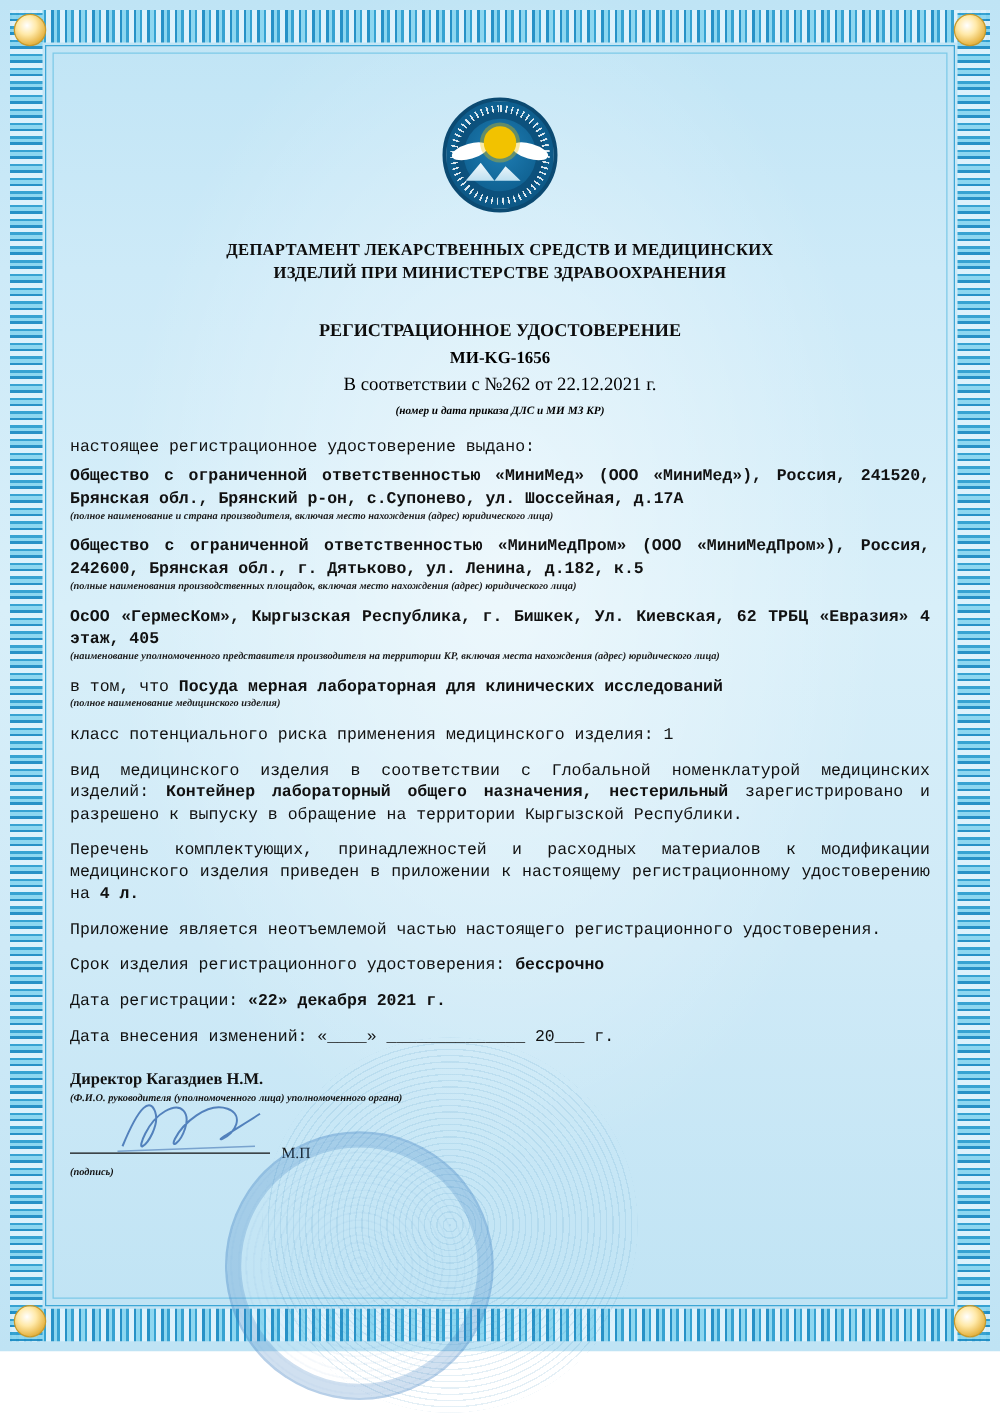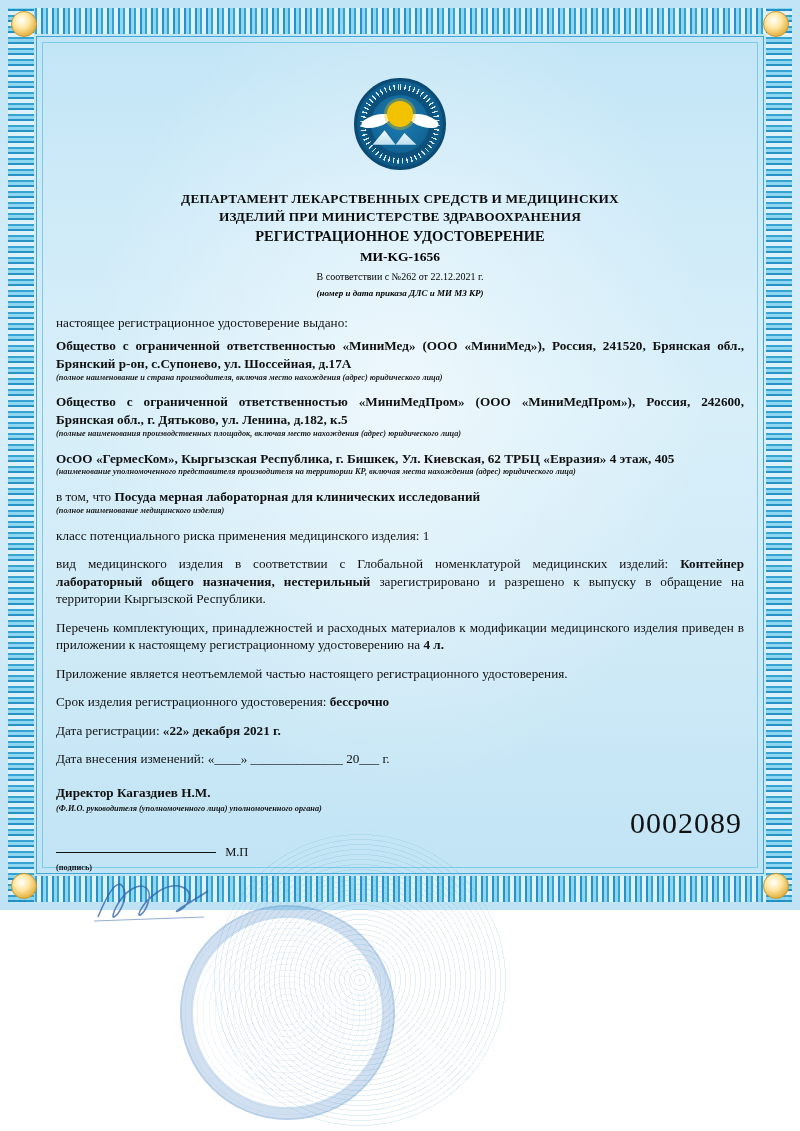--- a/index.html
+++ b/index.html
@@ -6,21 +6,21 @@
   html, body { margin:0; padding:0; }
   body {
     width: 800px; height: 1131px;
     font-family: "Liberation Serif", serif;
     background: #ffffff;
     overflow: hidden;
   }
 
   #certificate {
     position: relative;
-    width: 800px; height: 910px;
+    width: 800px; height: 1081px;
     background:
       radial-gradient(ellipse at 50% 42%, rgba(255,255,255,0.55) 0%, rgba(255,255,255,0.0) 55%),
       linear-gradient(180deg, #bfe4f5 0%, #cdeaf8 20%, #d8eff9 45%, #cfeaf7 70%, #bfe3f4 100%);
   }
   .band {
     position:absolute;
     background:
       repeating-linear-gradient(90deg,
         #1f8dc4 0 2px, #8ad6f0 2px 5px, #2f9fd0 5px 7px, #ddf2fc 7px 11px);
     opacity:.95;
@@ -101,44 +101,44 @@
     -webkit-mask: radial-gradient(circle, transparent 60%, #000 61%, #000 74%, transparent 75%);
             mask: radial-gradient(circle, transparent 60%, #000 61%, #000 74%, transparent 75%);
   }
 
   
   .org-title {
     text-align:center; font-weight:bold; font-size:13.3px; line-height:1.35;
     letter-spacing:.2px; margin-top:16px; color:#0d0d0d;
   }
   .doc-title {
-    text-align:center; font-weight:bold; font-size:14.5px; margin-top:2px; color:#0d0d0d;
+    text-align:center; font-weight:bold; font-size:14.5px; margin-top:30px; color:#0d0d0d;
   }
   .doc-number { text-align:center; font-weight:bold; font-size:13.5px; margin-top:4px; }
-  .order-line { text-align:center; font-size:10px; margin-top:6px; }
+  .order-line { text-align:center; font-size:15px; margin-top:6px; }
   .order-caption { text-align:center; font-size:9px; font-style:italic; font-weight:bold; margin-top:6px; }
 
   .body { margin-top:16px; font-size:13.2px; line-height:1.33; color:#111; }
-  .p { margin-top:11px; text-align:justify; }
+  .p { margin-top:11px; text-align:justify;font-family:Liberation Mono, monospace; }
   .p.tight { margin-top:6px; }
   .b { font-weight:bold; }
   .caption {
     font-size:8.3px; font-style:italic; font-weight:bold; color:#1a1a1a;
     margin-top:0; line-height:1.2;
   }
   .justify-block { text-align:justify; text-justify:inter-word; }
 
   .sig-name { font-weight:bold; font-size:13.2px; margin-top:16px; }
   .sig-caption { font-size:8.3px; font-style:italic; font-weight:bold; margin-top:1px; }
   .sig-line-row { margin-top:30px; font-size:12.5px; }
   .sig-line {
     display:inline-block; width:160px; border-bottom:1px solid #111; height:1px;
     vertical-align:middle; margin-right:6px;
   }
-  .sig-sub { font-size:8.3px; font-weight:bold; margin-top:2px; }
+  .sig-sub { font-size:8.3px; font-style:italic; font-weight:bold; margin-top:2px; }
 
   
   .scribble {
     position:absolute; left:92px; top:873px; width:120px; height:54px;
     pointer-events:none;
   }
   .stamp {
     position:absolute; left:180px; top:905px; width:215px; height:215px;
     border-radius:50%;
     border:2px solid rgba(52,120,190,.55);
@@ -256,14 +256,13 @@
 
   <svg class="scribble" viewBox="0 0 120 54">
     <path d="M6,44 C20,10 28,6 32,16 C36,27 26,42 22,44 C18,46 26,24 40,16
              C54,8 60,18 56,30 C52,42 44,46 48,38 C54,26 74,8 90,14
              C104,19 96,34 86,38 C78,41 104,26 116,18" fill="none" stroke="#2b5fa8" stroke-width="1.6" opacity=".75"></path>
     <path d="M2,48 L112,44" fill="none" stroke="#2b5fa8" stroke-width="1.2" opacity=".5"></path>
   </svg>
 
   <div class="stamp"></div>
 
-  <div class="serial">0002089</div>
 </div>
 
 </body></html>

